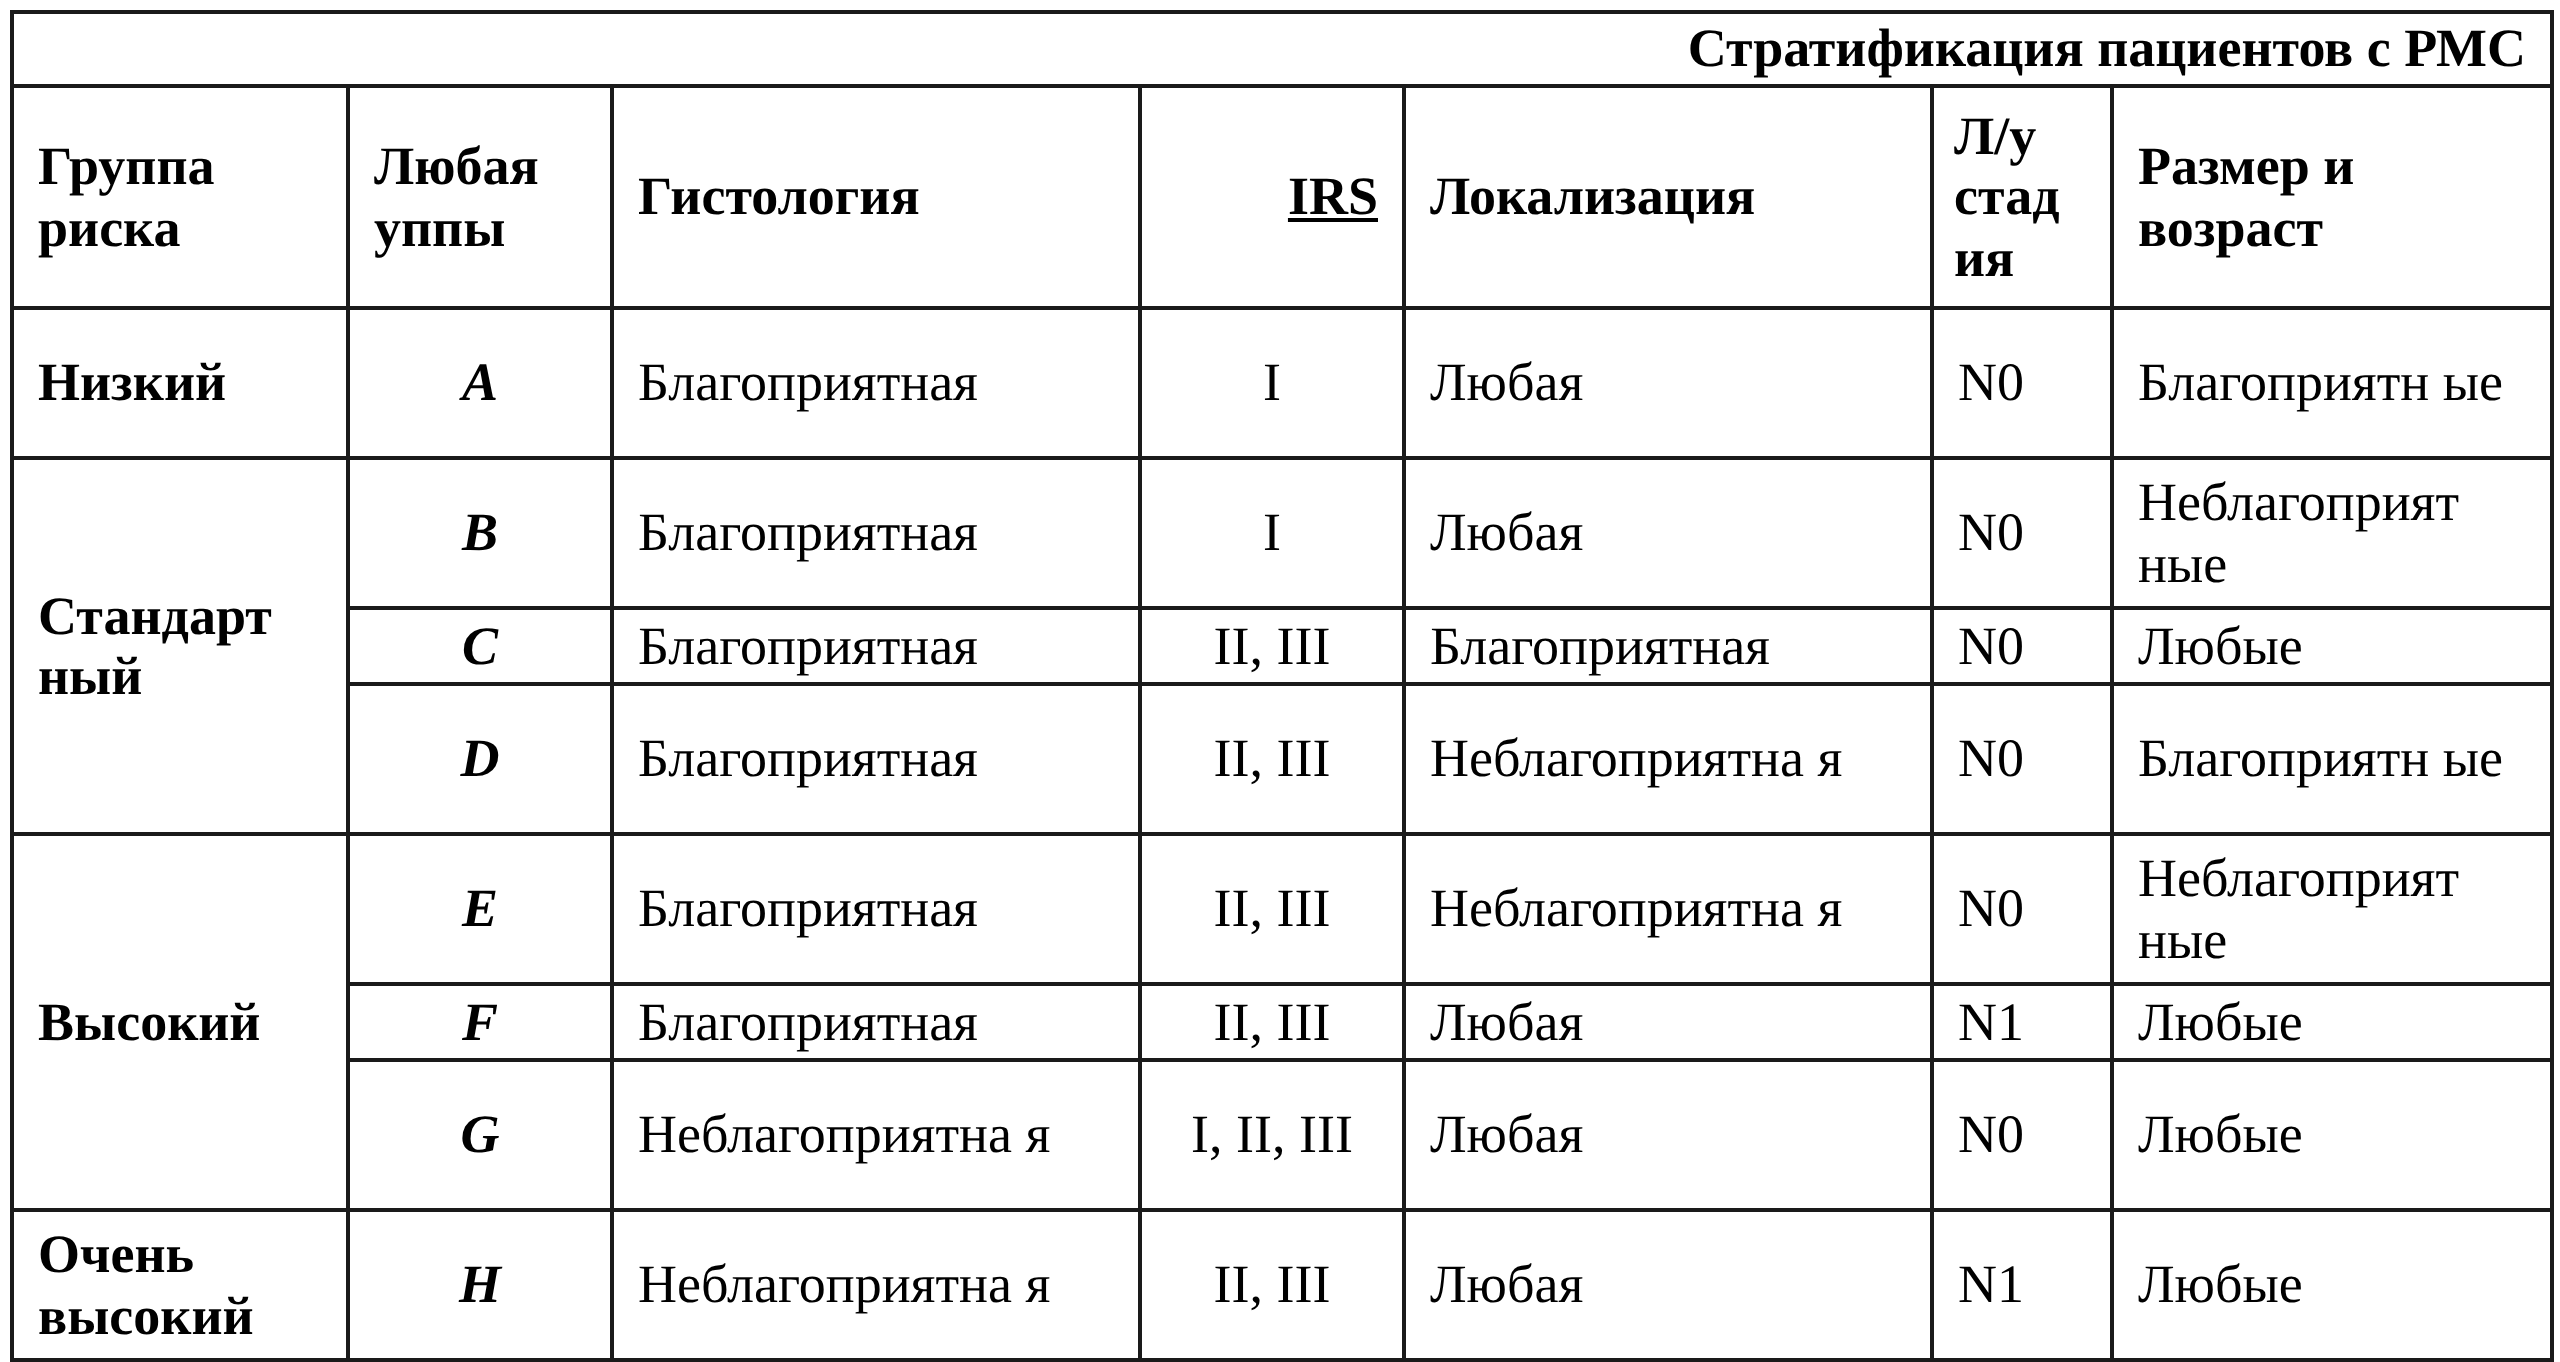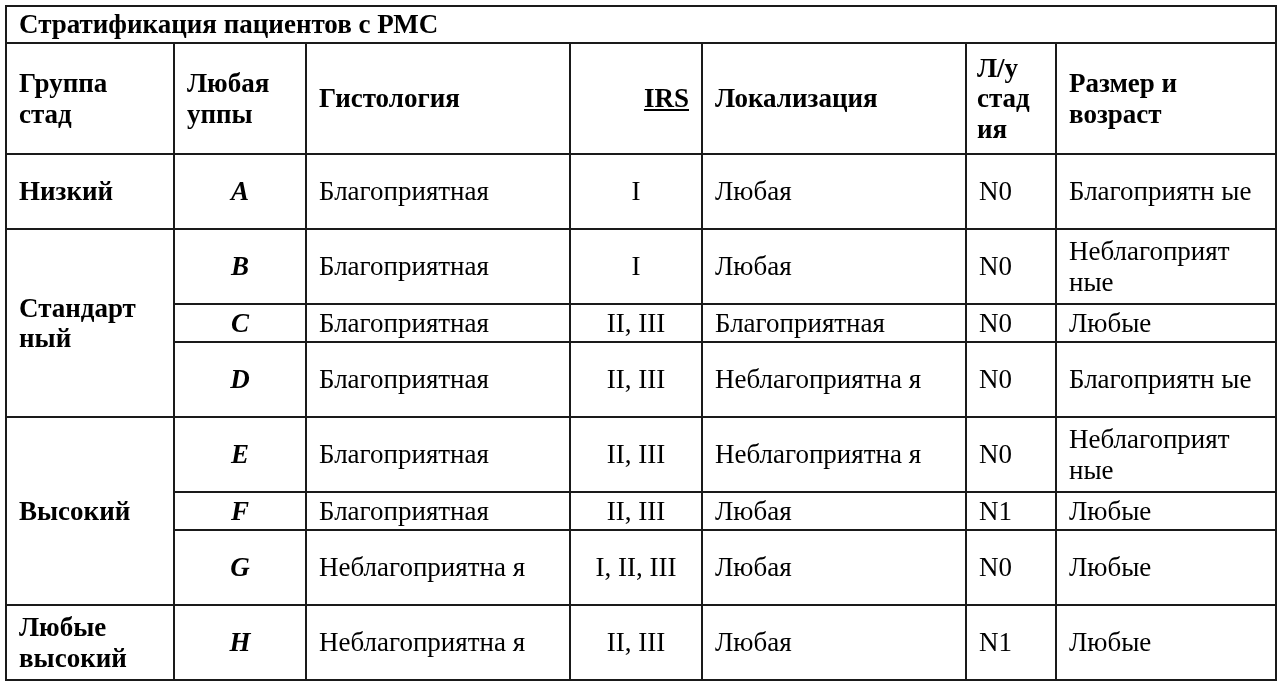--- a/index.html
+++ b/index.html
@@ -13,21 +13,21 @@
     color: #000;
     font-size: 27px;
     line-height: 1.13;
   }
   table.strat td, table.strat th {
     border: 2px solid #1a1a1a;
     padding: 0 12px;
     vertical-align: middle;
     overflow: hidden;
   }
-  .title-row th { height: 35px; text-align: left; font-weight: bold; font-size: 27px; }
+  .title-row th { height: 35px; text-align: right; font-weight: bold; font-size: 27px; }
   .head-row th { height: 109px; text-align: left; font-weight: bold; }
   .head-row th.c-irs { text-align: right; text-decoration: underline; }
   .head-row th.c-ln { padding-left: 10px; padding-right: 14px; }
   td.grp { font-weight: bold; }
   td.sub { text-align: center; font-weight: bold; font-style: italic; }
   td.irs { text-align: center; padding: 0 4px; }
   td.ln { padding-left: 10px; padding-right: 4px; border-radius: 20px; }
   td.size { padding-right: 4px; }
   tr.r2 td { height: 73px; }
   tr.r1 td { height: 36px; }
@@ -43,21 +43,21 @@
     <col style="width:132px">
     <col style="width:264px">
     <col style="width:90px">
     <col style="width:220px">
   </colgroup>
   <thead>
     <tr class="title-row">
       <th colspan="7">Стратификация пациентов с РМС</th>
     </tr>
     <tr class="head-row">
-      <th>Группа стад</th>
+      <th>Группа риска</th>
       <th>Любая уппы</th>
       <th>Гистология</th>
       <th class="c-irs">IRS</th>
       <th>Локализация</th>
       <th class="c-ln">Л/у стад ия</th>
       <th>Размер и возраст</th>
     </tr>
   </thead>
   <tbody>
 
@@ -121,21 +121,21 @@
     <tr class="r2">
       <td class="sub">G</td>
       <td>Неблагоприятна я</td>
       <td class="irs">I, II, III</td>
       <td>Любая</td>
       <td class="ln">N0</td>
       <td class="size">Любые</td>
     </tr>
 
     <tr class="r2">
-      <td class="grp">Любые высокий</td>
+      <td class="grp">Очень высокий</td>
       <td class="sub">H</td>
       <td>Неблагоприятна я</td>
       <td class="irs">II, III</td>
       <td>Любая</td>
       <td class="ln">N1</td>
       <td class="size">Любые</td>
     </tr>
   </tbody>
 </table>
 

